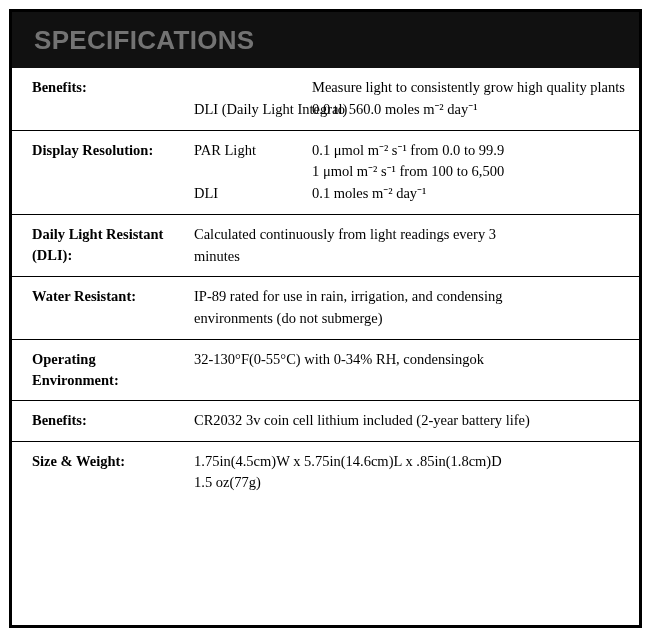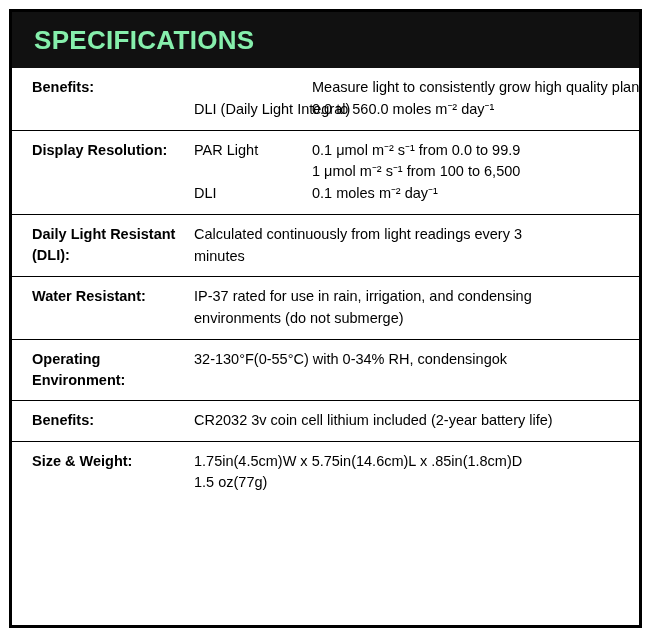--- a/index.html
+++ b/index.html
@@ -19,36 +19,37 @@
     top: 9px;
     width: 633px;
     height: 619px;
     box-sizing: border-box;
     border: 3px solid #000000;
     background: #ffffff;
     overflow: hidden;
   }
   .spec-header {
     background: #111111;
-    color: #86efac;
+    color: #737373;
     height: 56px;
     display: flex;
     align-items: center;
     padding-left: 22px;
     box-sizing: border-box;
   }
   .spec-header-title {
     font-size: 26px;
     font-weight: bold;
     letter-spacing: 0.3px;
   }
   table.spec-table {
     width: 100%;
     border-collapse: collapse;
     table-layout: fixed;
+    font-family: Liberation Serif, serif;
   }
   table.spec-table tr {
     border-bottom: 1.5px solid #000000;
   }
   table.spec-table tr:last-child {
     border-bottom: none;
   }
   td.spec-label {
     width: 178px;
     vertical-align: top;
@@ -102,21 +103,21 @@
         <tr>
           <td class="spec-label">Daily Light Resistant (DLI):</td>
           <td class="spec-value">
             <span class="val-line"><span class="val-seg seg-b">Calculated continuously from light readings every 3</span></span>
             <span class="val-line"><span class="val-seg seg-b">minutes</span></span>
           </td>
         </tr>
         <tr>
           <td class="spec-label">Water Resistant:</td>
           <td class="spec-value">
-            <span class="val-line"><span class="val-seg seg-b">IP-37 rated for use in rain, irrigation, and condensing</span></span>
+            <span class="val-line"><span class="val-seg seg-b">IP-89 rated for use in rain, irrigation, and condensing</span></span>
             <span class="val-line"><span class="val-seg seg-b">environments (do not submerge)</span></span>
           </td>
         </tr>
         <tr>
           <td class="spec-label">Operating Environment:</td>
           <td class="spec-value">
             <span class="val-line"><span class="val-seg seg-b">32-130°F(0-55°C) with 0-34% RH, condensingok</span></span>
           </td>
         </tr>
         <tr>

